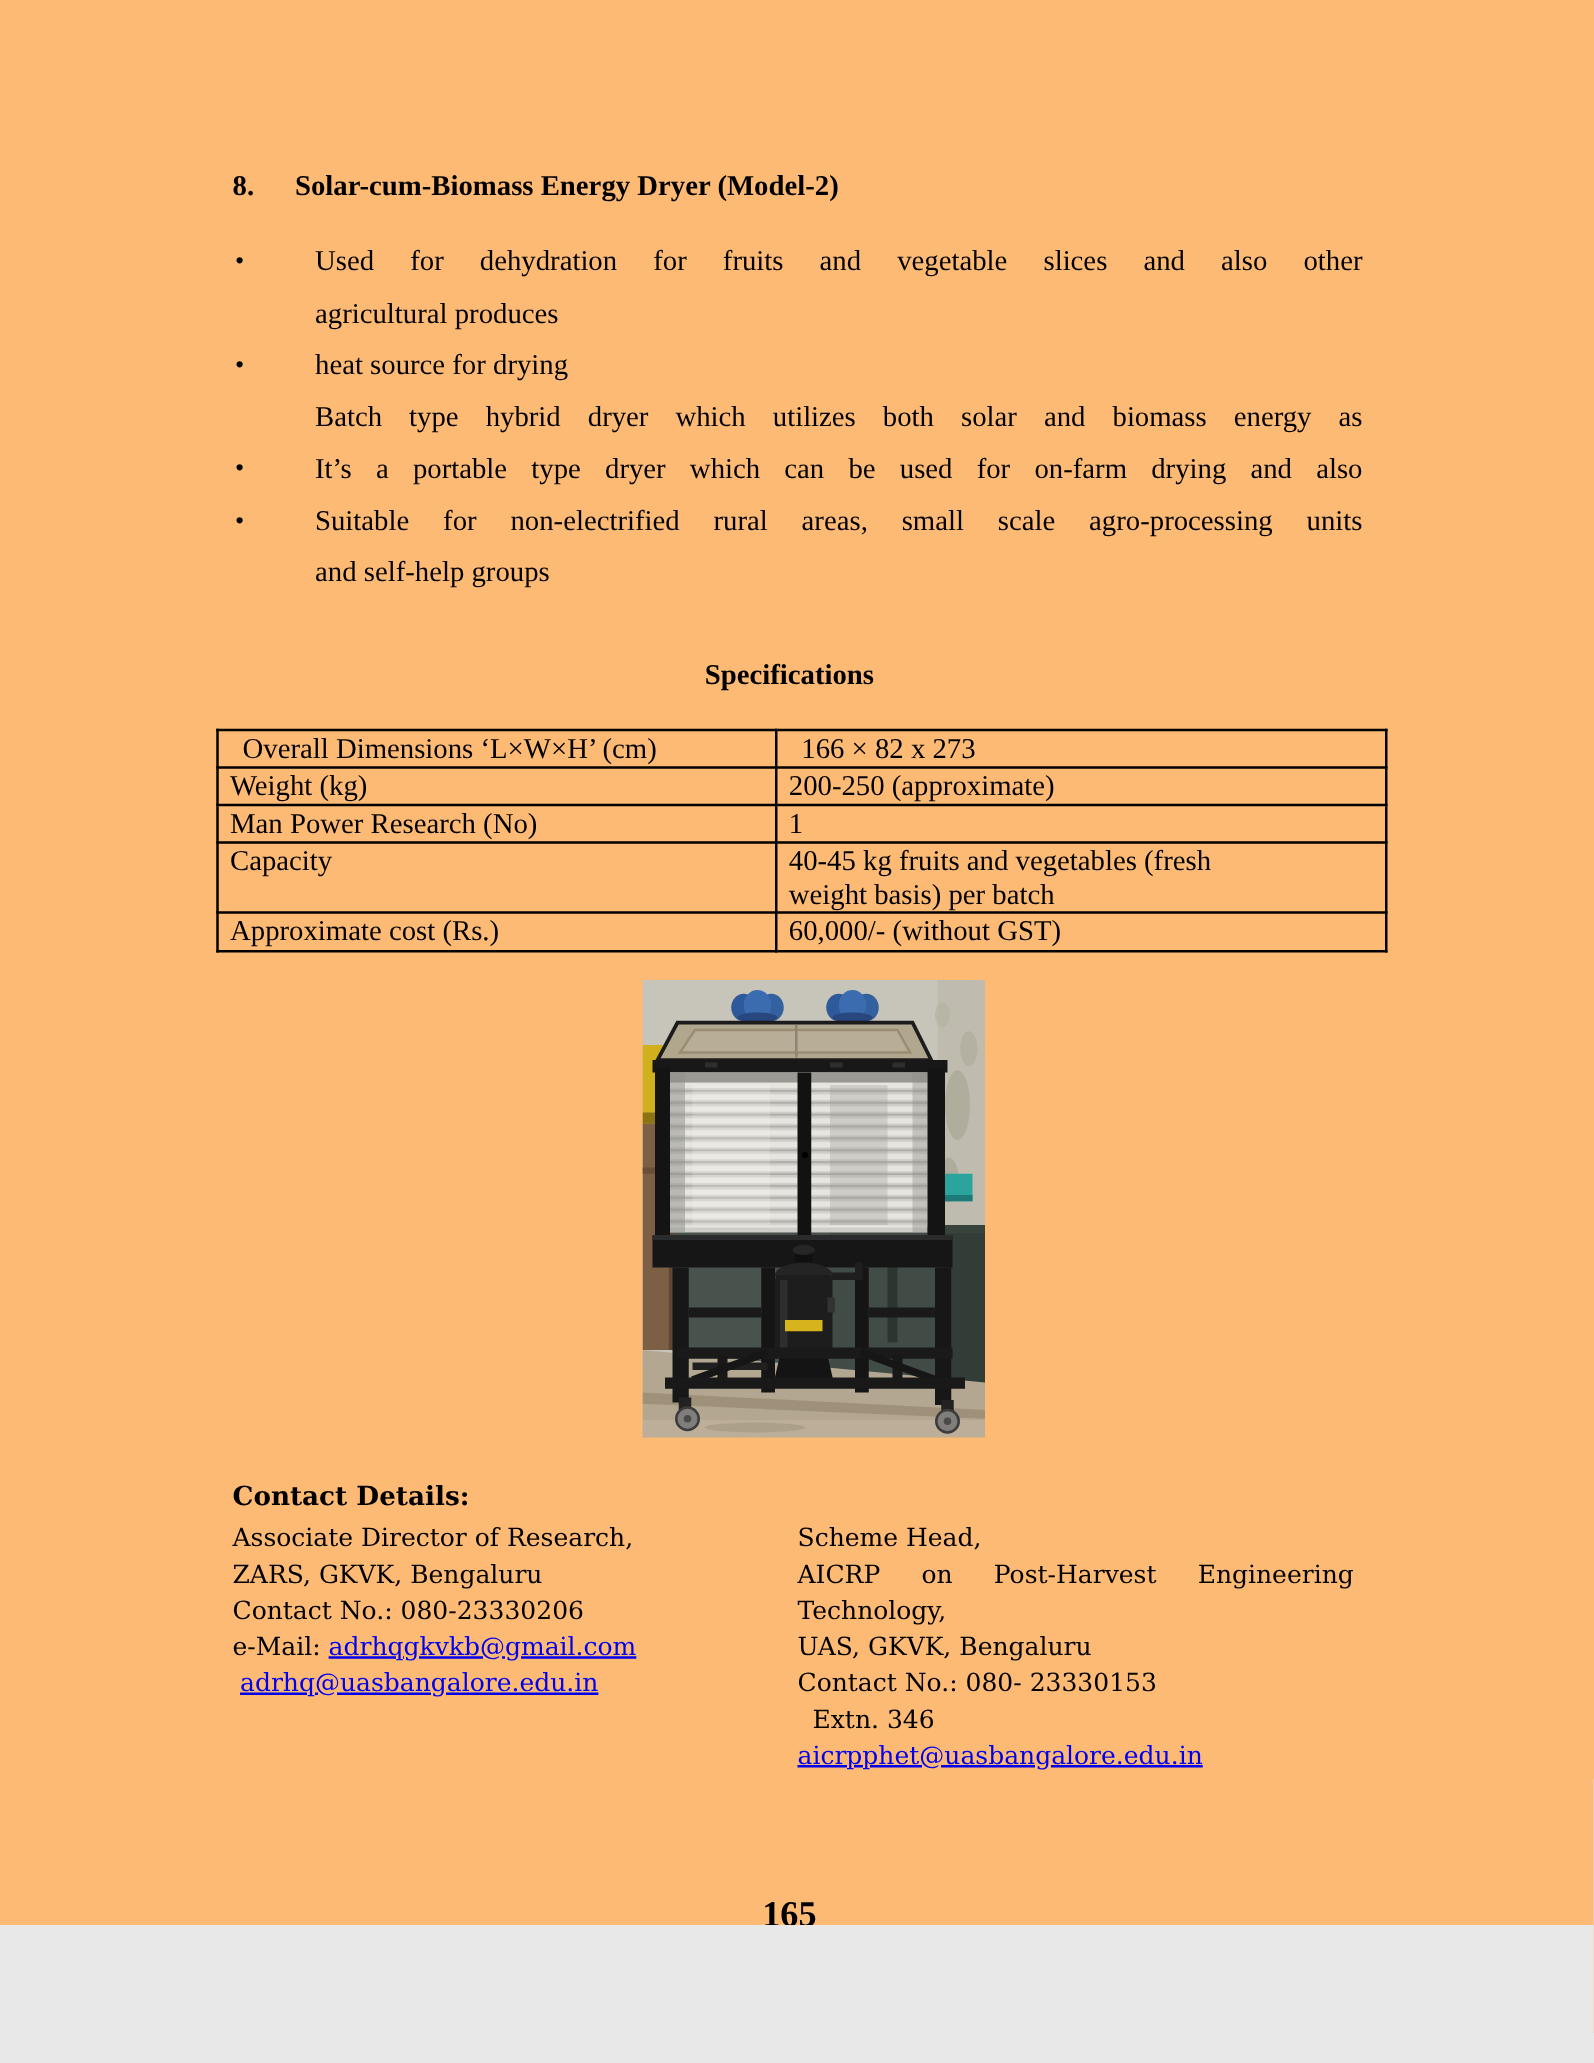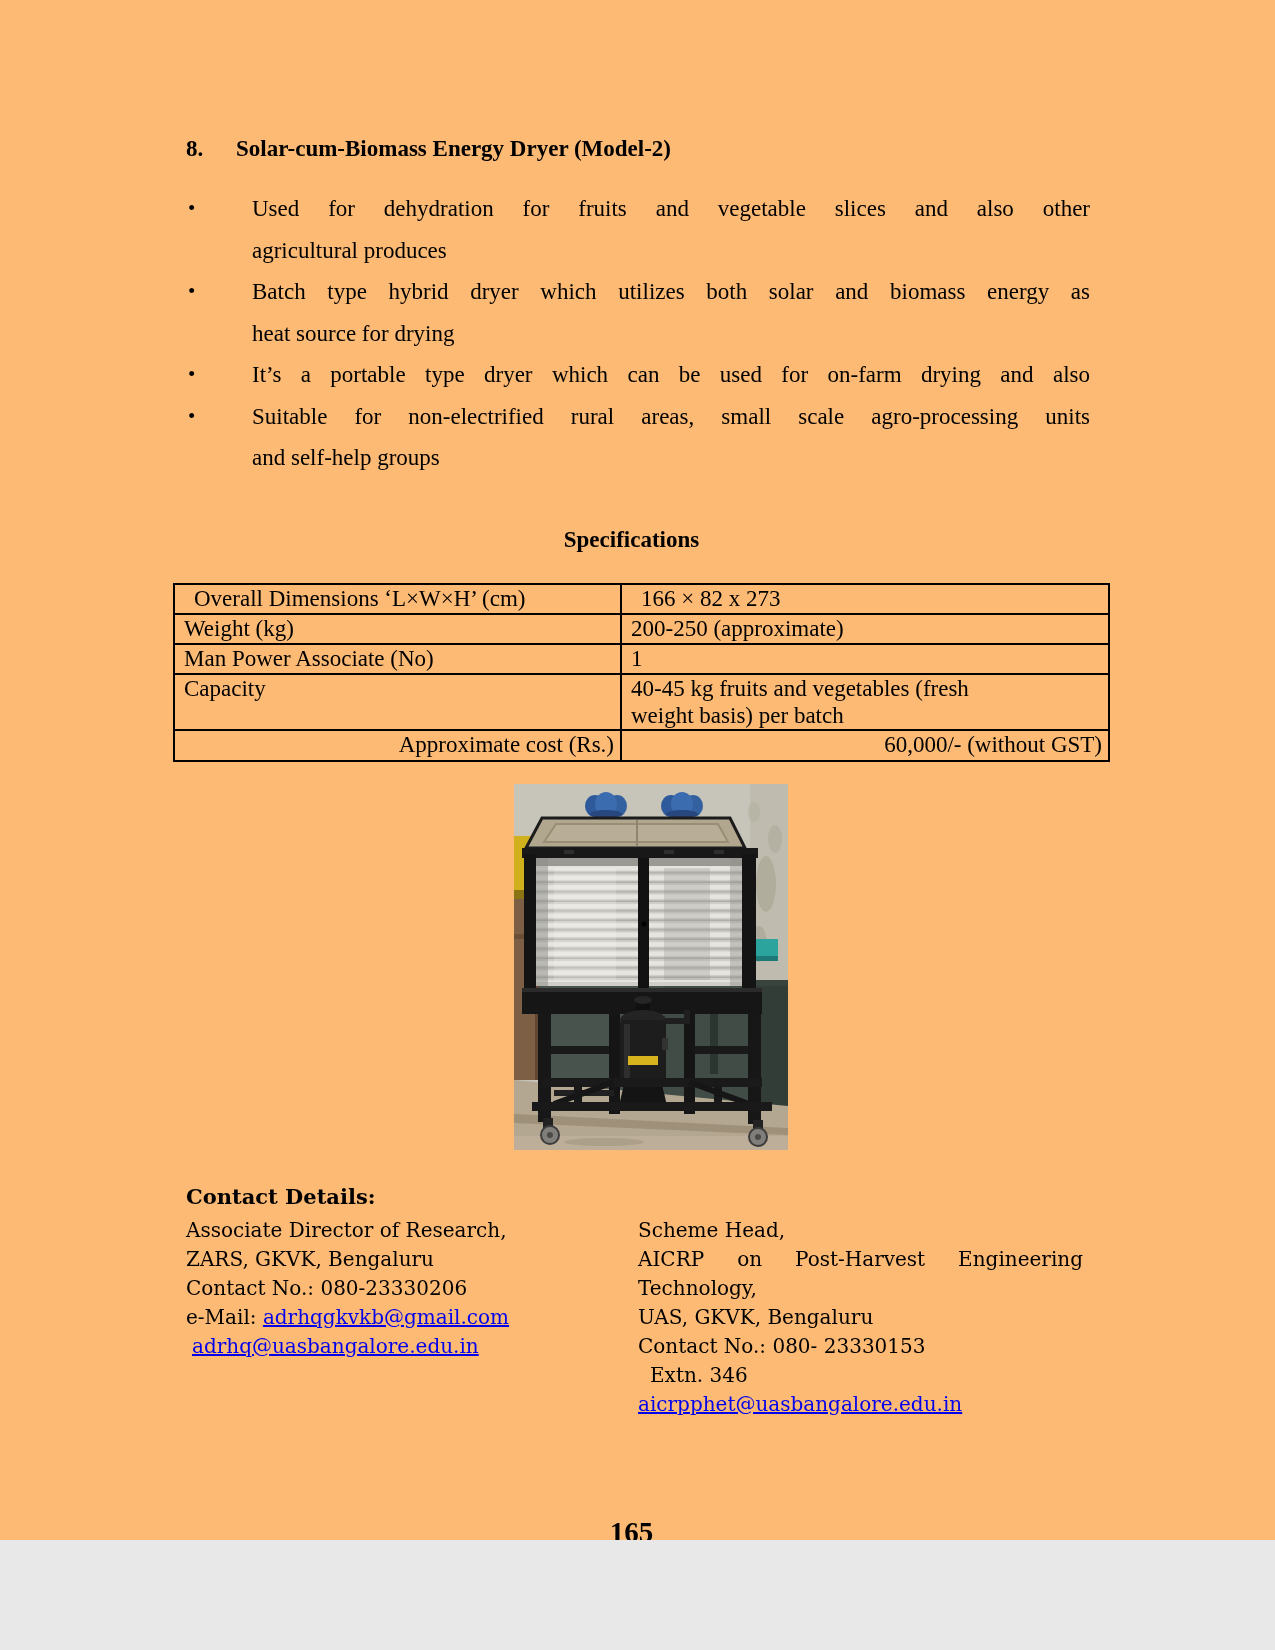--- a/index.html
+++ b/index.html
@@ -17,21 +17,21 @@
   .bullet .marker{position:absolute; left:2px; top:0; height:41.5px; line-height:41.5px; font-size:21px;}
   .bline{height:41.5px; line-height:41.5px; font-size:23px; white-space:nowrap;margin-left:32px;}
   .bline.just{white-space:normal; text-align:justify; text-align-last:justify;}
   
   .specs-title{position:absolute; left:173px; top:527px; width:917px; text-align:center; font-size:23px; font-weight:bold;}
   table.spec{position:absolute; left:173px; top:583px; width:935px; border-collapse:collapse; table-layout:fixed; font-size:23px;}
   table.spec td{border:2px solid #000; padding:0 6px 0 9px; vertical-align:top; line-height:28px; overflow:hidden;}
   table.spec col.c1{width:447px;} table.spec col.c2{width:488px;}
   table.spec tr.r1 td{height:28px;padding-left:19px;} table.spec tr.r2 td{height:27px;}
   table.spec tr.r3 td{height:26px;} table.spec tr.r4 td{height:54px;}
-  table.spec tr.r5 td{height:29px;text-align:right;}
+  table.spec tr.r5 td{height:29px;}
   table.spec .vline{line-height:27px; height:27px; white-space:nowrap;}
   
   .photo{position:absolute; left:514px; top:784px; width:274px; height:366px;}
   .photo svg{display:block;}
   
   .contact-heading{position:absolute; left:186px; top:1184px; font-family:"DejaVu Serif", serif; font-size:21px; font-weight:bold;}
   .ccol{position:absolute; top:1216px; font-family:"DejaVu Serif", serif; font-size:20px;}
   .ccol .cline{height:29px; line-height:29px; white-space:nowrap;}
   .ccol.left{left:186px; width:370px;}
   .ccol.right{left:638px; width:445px;}
@@ -52,22 +52,22 @@
   </div>
 
   <div class="bullets">
     <div class="bullet">
       <span class="marker">•</span>
       <div class="bline just">Used for dehydration for fruits and vegetable slices and also other</div>
       <div class="bline">agricultural produces</div>
     </div>
     <div class="bullet">
       <span class="marker">•</span>
+      <div class="bline">heat source for drying</div>
       <div class="bline just">Batch type hybrid dryer which utilizes both solar and biomass energy as</div>
-      <div class="bline">heat source for drying</div>
     </div>
     <div class="bullet">
       <span class="marker">•</span>
       <div class="bline just">It’s a portable type dryer which can be used for on-farm drying and also</div>
     </div>
     <div class="bullet">
       <span class="marker">•</span>
       <div class="bline just">Suitable for non-electrified rural areas, small scale agro-processing units</div>
       <div class="bline">and self-help groups</div>
     </div>
@@ -83,21 +83,21 @@
     <tbody>
       <tr class="r1">
         <td>Overall Dimensions ‘L×W×H’ (cm)</td>
         <td>166 × 82 x 273</td>
       </tr>
       <tr class="r2">
         <td>Weight (kg)</td>
         <td>200-250 (approximate)</td>
       </tr>
       <tr class="r3">
-        <td>Man Power Associate (No)</td>
+        <td>Man Power Research (No)</td>
         <td>1</td>
       </tr>
       <tr class="r4">
         <td>Capacity</td>
         <td>
           <div class="vline">40-45 kg fruits and vegetables (fresh</div>
           <div class="vline">weight basis) per batch</div>
         </td>
       </tr>
       <tr class="r5">

